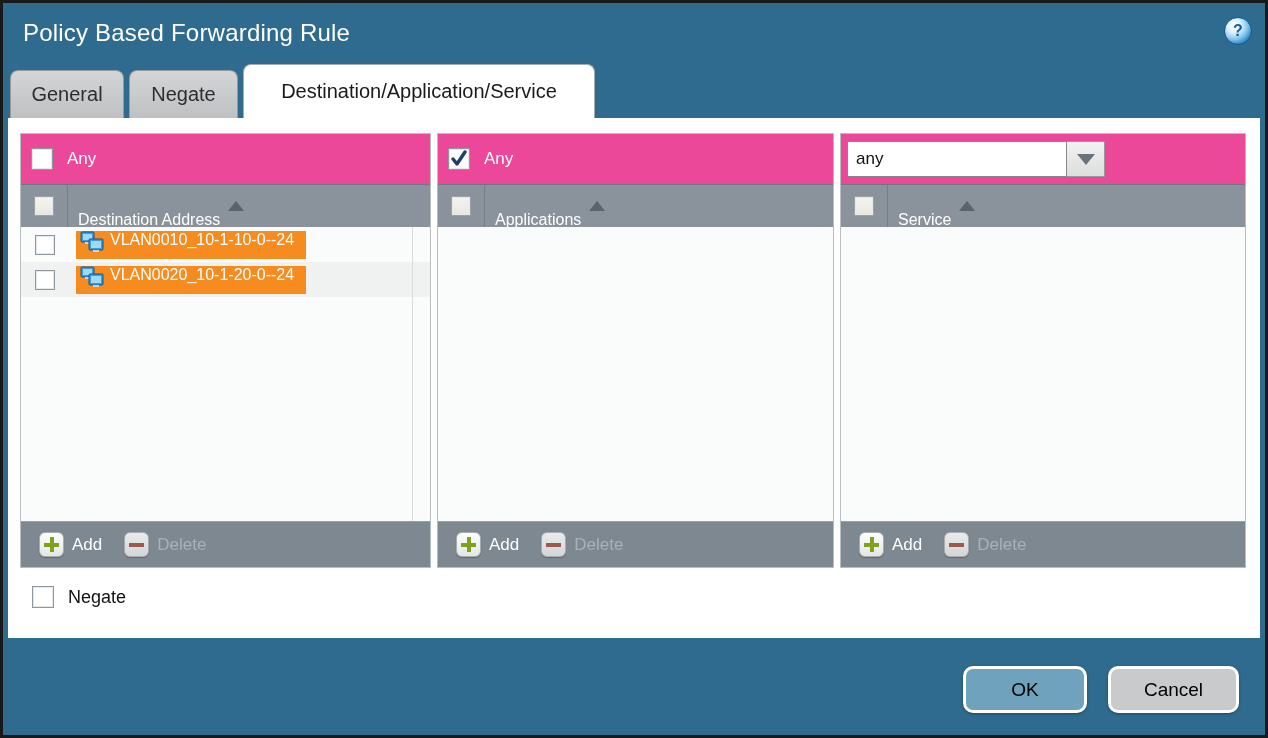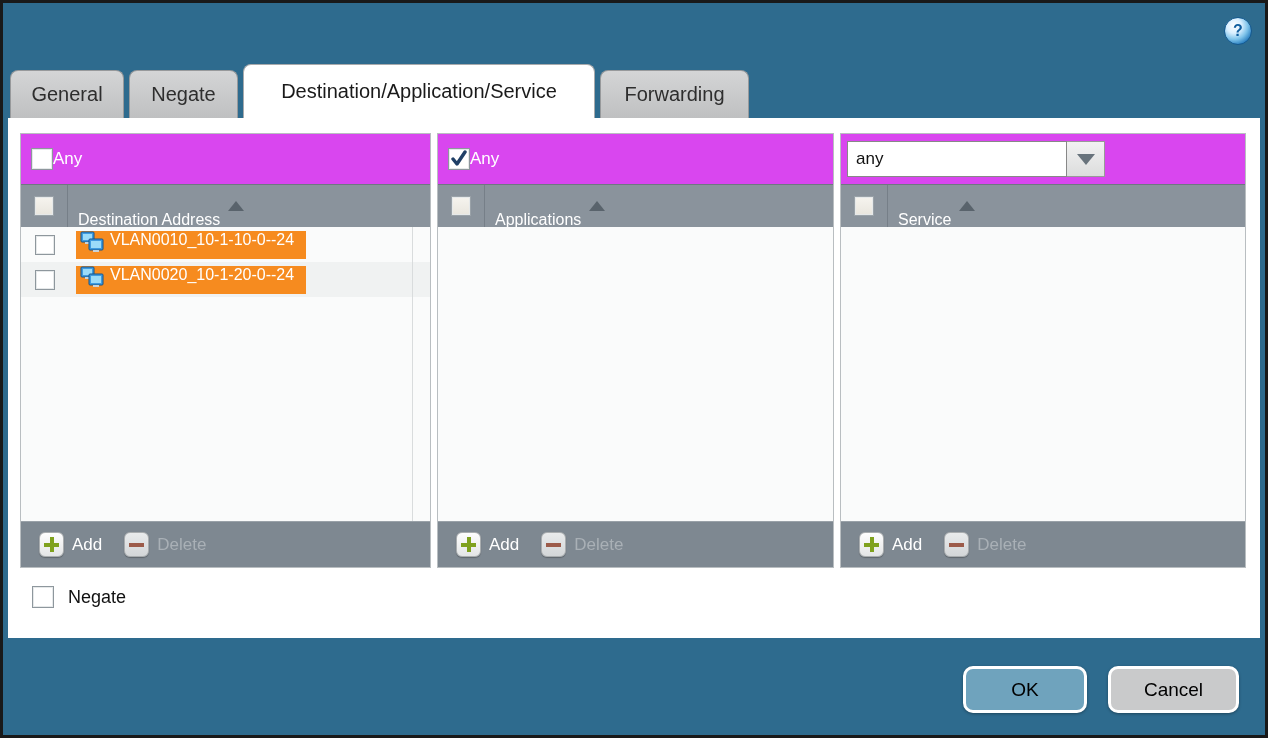--- a/index.html
+++ b/index.html
@@ -50,22 +50,22 @@
   .panel {
     position:absolute; top:15px; height:435px;
     border:1px solid #b9bec1; background:#fafbfb;
     display:flex; flex-direction:column; overflow:hidden;
   }
   .panel.p1 { left:12px;  width:411px; }
   .panel.p2 { left:429px; width:397px; }
   .panel.p3 { left:832px; width:406px; }
 
   .any-bar {
-    height:50px; background:#d946ef; flex:0 0 auto;
-    display:flex; align-items:center; padding:0 10px; 
+    height:50px; background:#ec4899; flex:0 0 auto;
+    display:flex; align-items:center; padding:0 10px; gap:14px;
   }
   .any-label { color:#fff; font-size:17px; }
 
   .col-header {
     height:43px; background:#8a939c; flex:0 0 auto;
     display:flex; align-items:center; border-top:1px solid #6e7881;
   }
   .col-header .cbcell {
     width:47px; flex:0 0 auto; display:flex; justify-content:center;
     border-right:1px solid #767f88; align-self:stretch; align-items:center;
@@ -158,28 +158,28 @@
 
   
   .net-icon { width:24px; height:22px; flex:0 0 auto; }
 </style>
 </head>
 <body>
 
 <div class="frame">
 
   <div class="titlebar">
+    <div class="title">Policy Based Forwarding Rule</div>
     <div class="help-icon">?</div>
   </div>
 
   <div class="tabs">
     <div class="tab" style="width:114px">General</div>
     <div class="tab" style="width:109px">Negate</div>
     <div class="tab active" style="width:352px">Destination/Application/Service</div>
-    <div class="tab" style="width:149px">Forwarding</div>
   </div>
 
   <div class="content">
 
     <div class="panel p1">
       <div class="any-bar">
         <span class="checkbox"></span>
         <span class="any-label">Any</span>
       </div>
       <div class="col-header">

